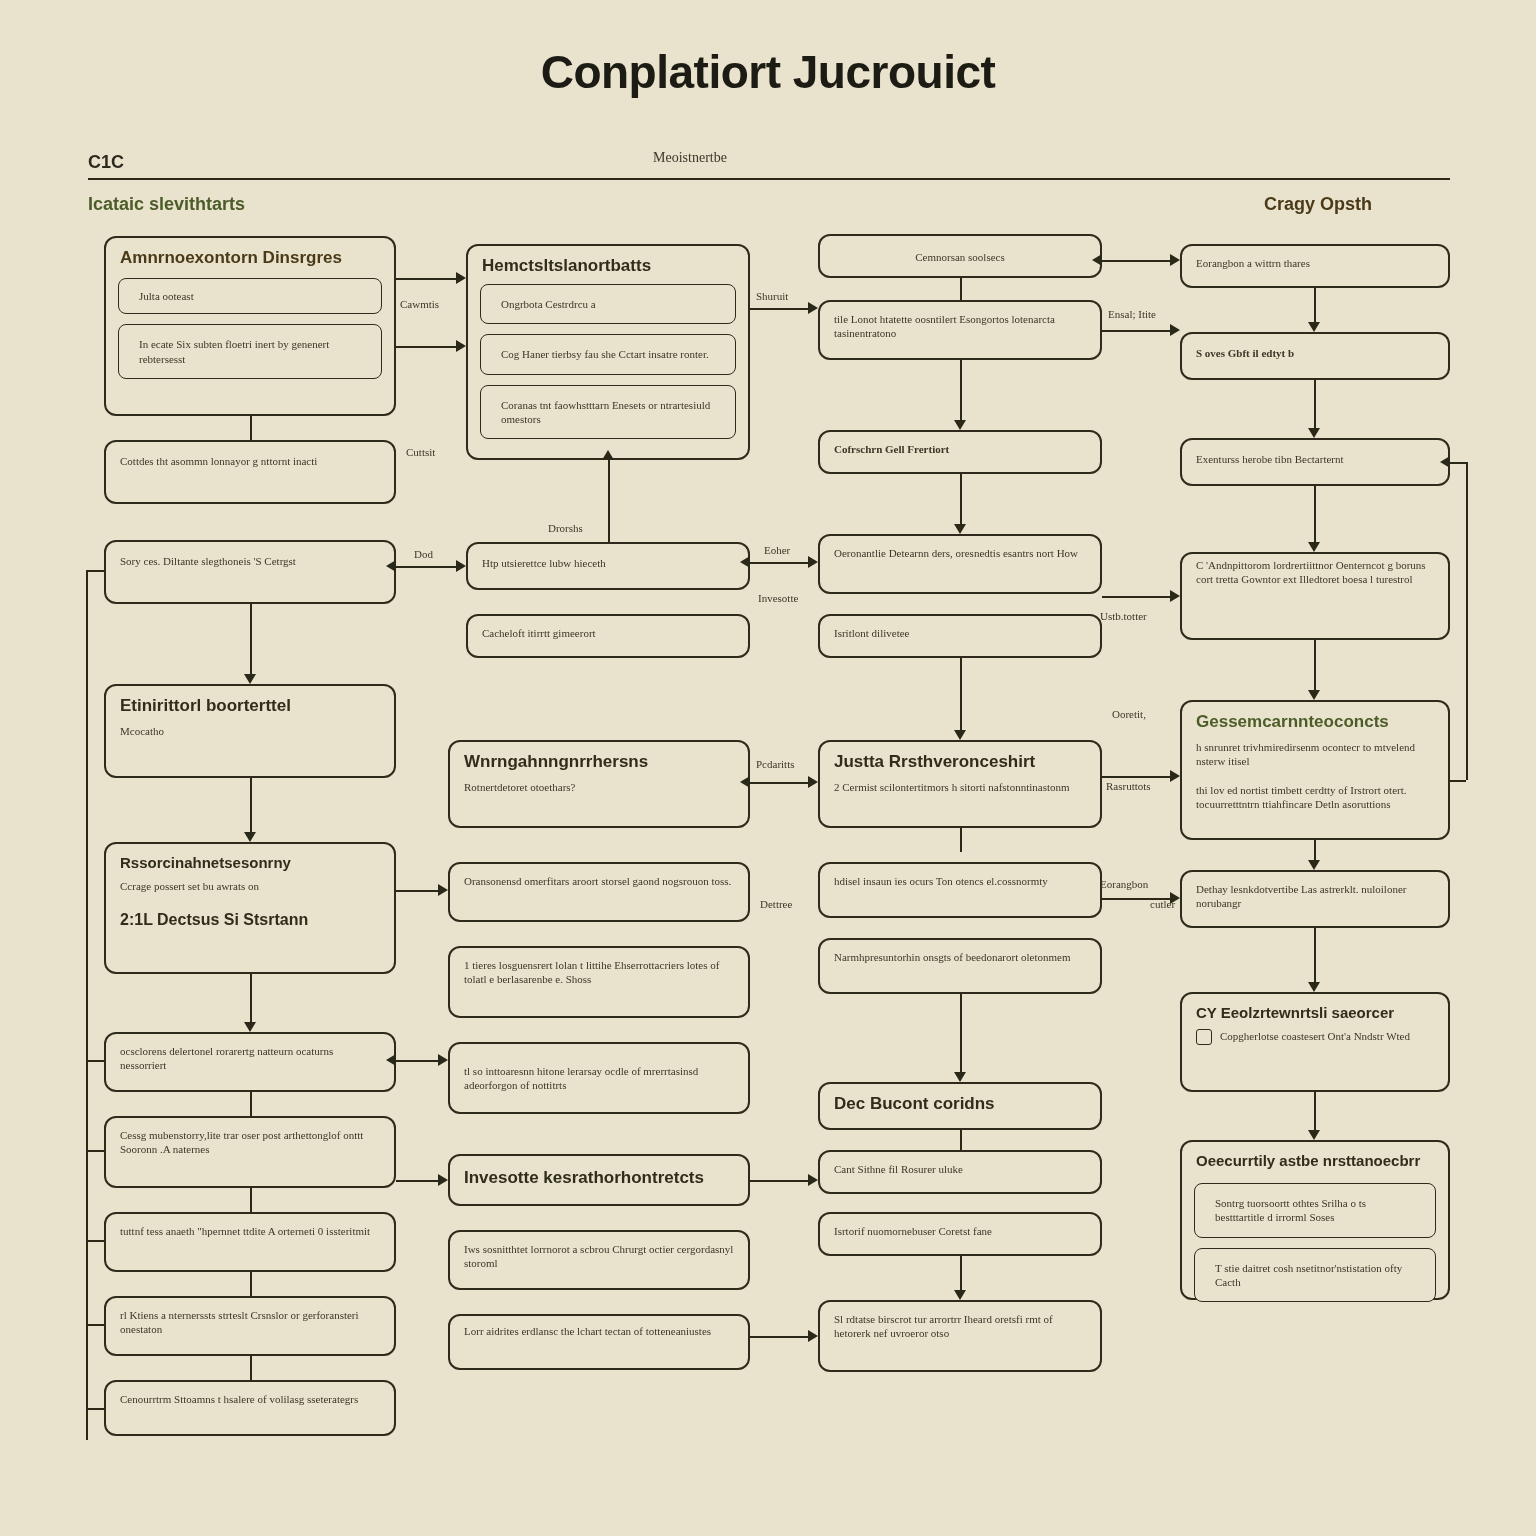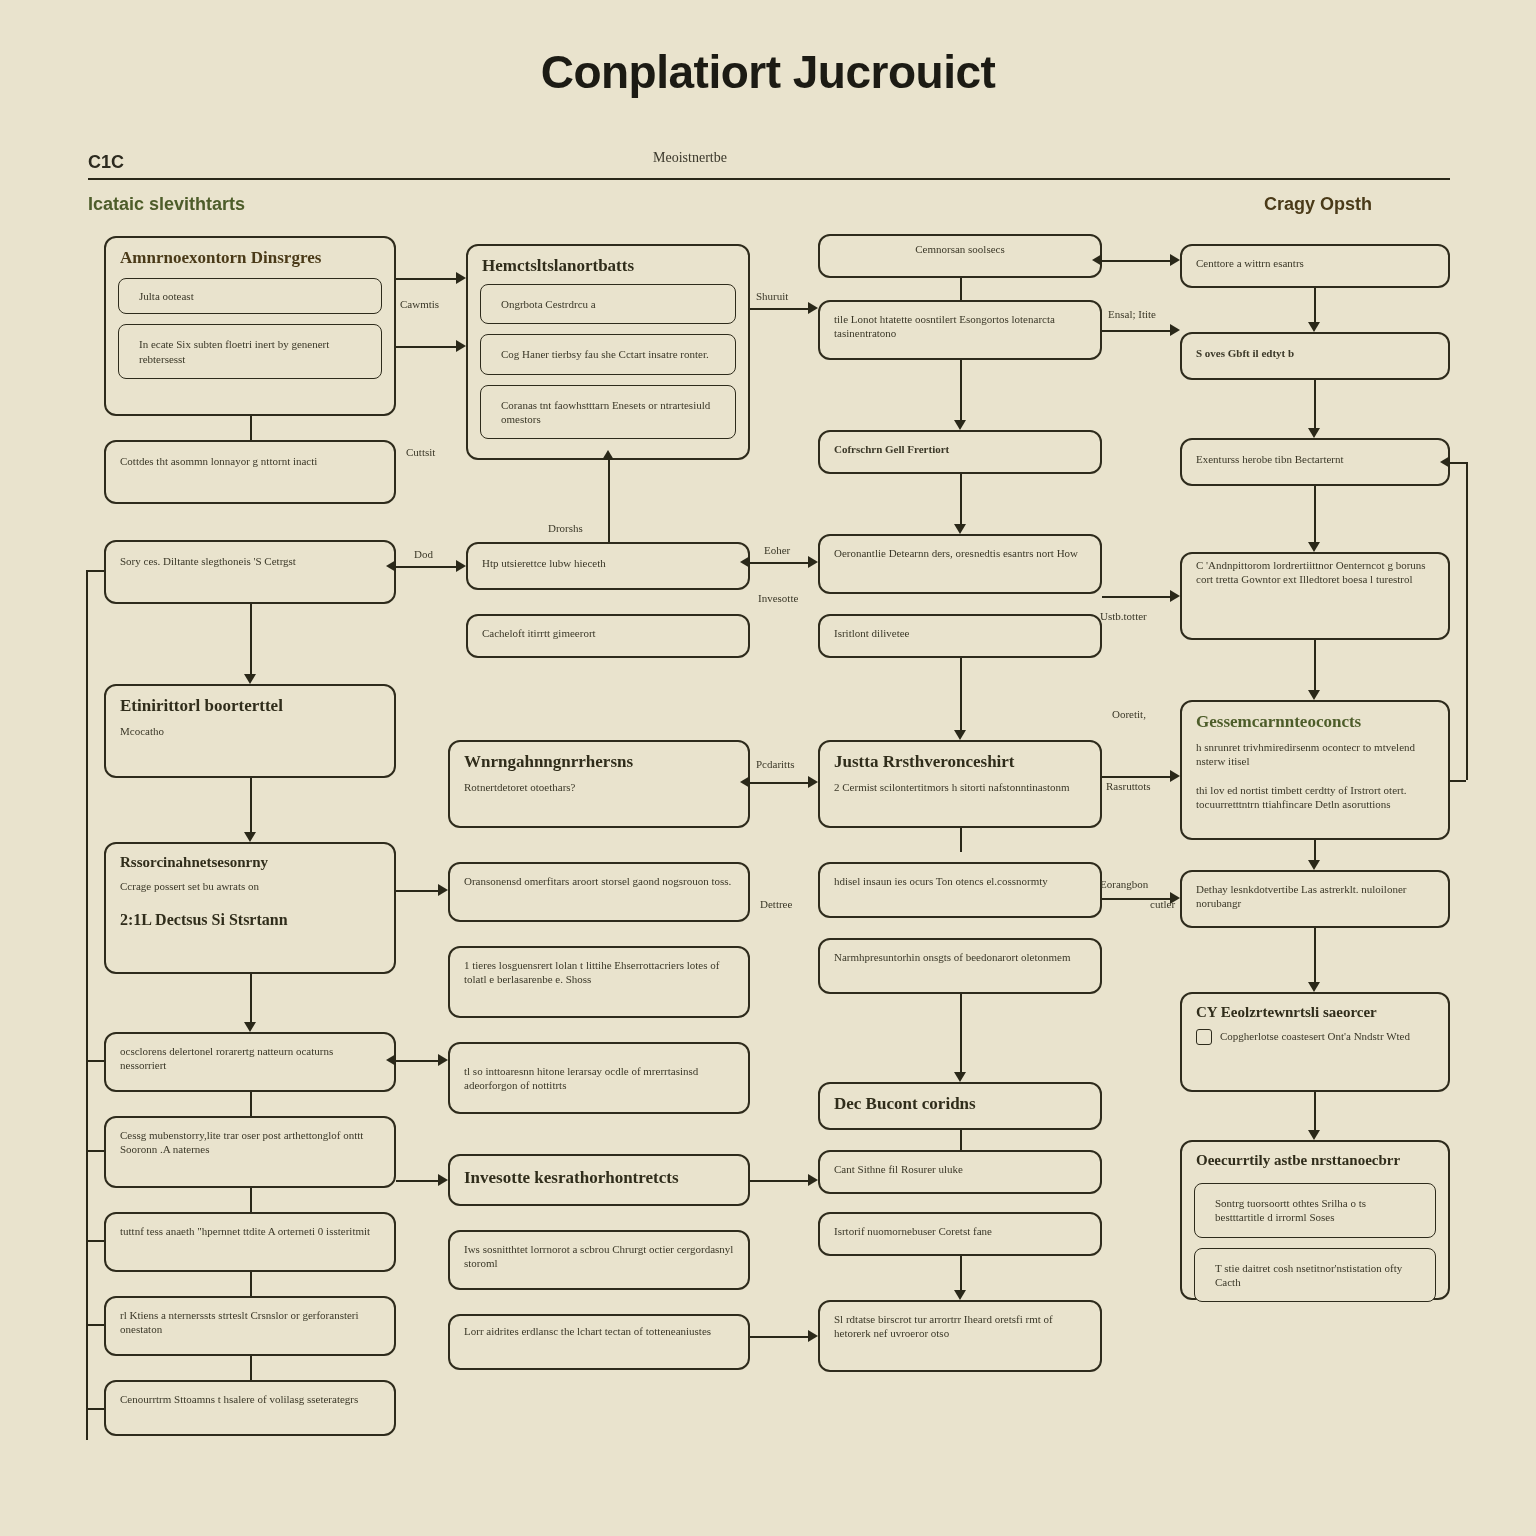--- a/index.html
+++ b/index.html
@@ -55,21 +55,21 @@
 }
 .inner{
  border:1.5px solid #2e2b1c;
  border-radius:8px;
  background:#e9e3cd;
  box-sizing:border-box;
  margin:10px 12px;
  padding:6px 10px;
 }
 .node-title{
- font-family:Liberation Serif, serif;
+ font-family:Liberation Sans, sans-serif;
  font-weight:800;
  font-size:17px;
  padding:10px 14px 4px;
  color:#302d1b;
 }
 .node-title.brown{color:#4a3a18}
 .node-title.green{color:#4d5d2a}
 .body-text{
  font-size:11px;
  line-height:1.3;
@@ -193,21 +193,21 @@
     <div class="node-title" style="padding-top:12px">Invesotte kesrathorhontretcts</div>
   </div>
 <div class="node" style="left:448px;top:1230px;width:302px;height:60px">
     <div class="body-text" style="padding-top:10px">Iws sosnitthtet lorrnorot a scbrou Chrurgt octier cergordasnyl storoml</div>
   </div>
 <div class="node" style="left:448px;top:1314px;width:302px;height:56px">
     <div class="body-text" style="padding-top:8px">Lorr aidrites erdlansc the lchart tectan of totteneaniustes</div>
   </div>
 
 <div class="node" style="left:818px;top:234px;width:284px;height:44px">
-    <div class="body-text" style="padding-top:6px;text-align:center">Cemnorsan soolsecs</div>
+    <div class="body-text" style="padding-top:14px;text-align:center">Cemnorsan soolsecs</div>
   </div>
 <div class="node" style="left:818px;top:300px;width:284px;height:60px">
     <div class="body-text" style="padding-top:10px">tile Lonot htatette oosntilert Esongortos lotenarcta tasinentratono</div>
   </div>
 <div class="node" style="left:818px;top:430px;width:284px;height:44px">
     <div class="body-text" style="padding-top:10px;font-weight:600">Cofrschrn Gell Frertiort</div>
   </div>
 <div class="node" style="left:818px;top:534px;width:284px;height:60px">
     <div class="body-text" style="padding-top:10px">Oeronantlie Detearnn ders, oresnedtis esantrs nort How</div>
   </div>
@@ -233,21 +233,21 @@
     <div class="body-text" style="padding-top:10px">Cant Sithne fil Rosurer uluke</div>
   </div>
 <div class="node" style="left:818px;top:1212px;width:284px;height:44px">
     <div class="body-text" style="padding-top:10px">Isrtorif nuomornebuser    Coretst fane</div>
   </div>
 <div class="node" style="left:818px;top:1300px;width:284px;height:72px">
     <div class="body-text" style="padding-top:10px">Sl rdtatse birscrot tur arrortrr Iheard oretsfi rmt of hetorerk nef uvroeror otso</div>
   </div>
 
 <div class="node" style="left:1180px;top:244px;width:270px;height:44px">
-    <div class="body-text" style="padding-top:10px">Centtore a wittrn esantrs</div>
+    <div class="body-text" style="padding-top:10px">Eorangbon a wittrn thares</div>
   </div>
 <div class="node" style="left:1180px;top:332px;width:270px;height:48px">
     <div class="body-text" style="padding-top:12px;font-weight:600">S oves Gbft il edtyt b</div>
   </div>
 <div class="node" style="left:1180px;top:438px;width:270px;height:48px">
     <div class="body-text" style="padding-top:12px">Exenturss herobe tibn Bectarternt</div>
   </div>
 <div class="node" style="left:1180px;top:552px;width:270px;height:88px">
     <div class="body-text" style="">C 'Andnpittorom lordrertiittnor Oenterncot g boruns cort tretta Gowntor ext Illedtoret boesa l turestrol</div>
   </div>

